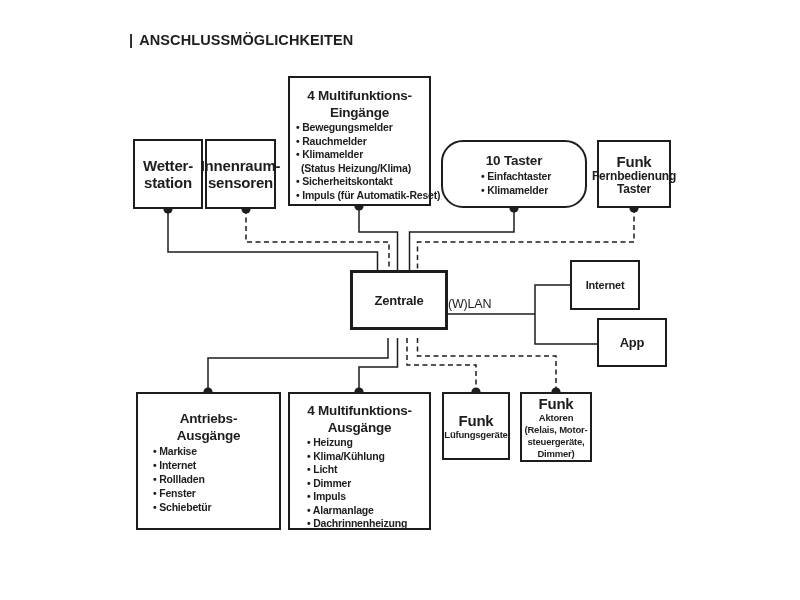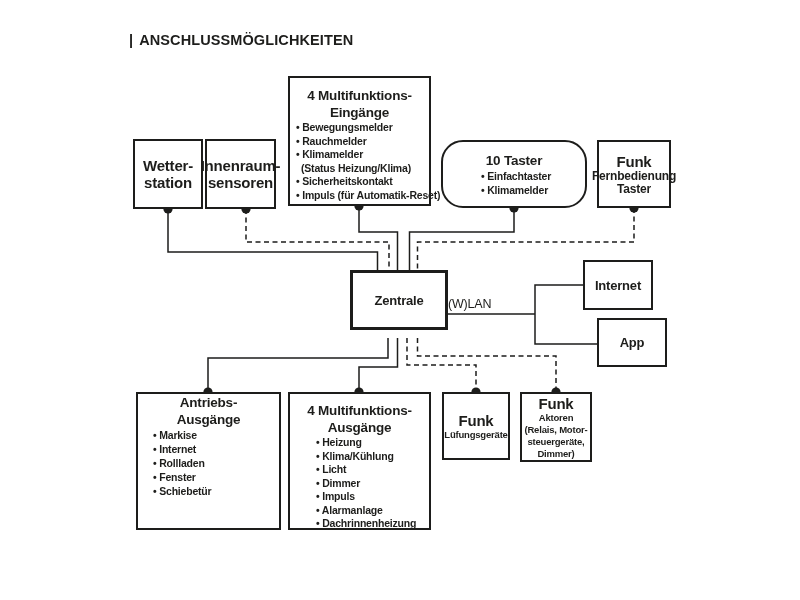--- a/index.html
+++ b/index.html
@@ -30,26 +30,26 @@
   .sub2{font-size:9.5px;line-height:12px;}
   
   #box-wetterstation{left:133px;top:139px;width:70px;height:70px;}
   #box-innenraumsensoren{left:205px;top:139px;width:71px;height:70px;}
   #box-eingaenge{left:288px;top:76px;width:143px;height:130px;padding-top:9px;}
   #box-eingaenge .items{padding-left:6px;}
   #box-taster{left:441px;top:140px;width:146px;height:68px;border-radius:22px;}
   #box-taster .items{padding-left:38px;line-height:14px;}
   #box-funkfern{left:597px;top:140px;width:74px;height:68px;}
   #box-zentrale{left:350px;top:270px;width:98px;height:60px;border-width:3px;font-size:13px;}
-  #box-internet{left:583px;top:260px;width:70px;height:50px;font-size:13px;}
+  #box-internet{left:570px;top:260px;width:70px;height:50px;font-size:11px;}
   #box-app{left:597px;top:318px;width:70px;height:49px;font-size:13px;}
-  #box-antriebs{left:136px;top:392px;width:145px;height:138px;padding-top:0;}
+  #box-antriebs{left:136px;top:392px;width:145px;height:138px;padding-top:16px;}
   #box-antriebs .items{padding-left:15px;line-height:14px;}
   #box-ausgaenge{left:288px;top:392px;width:143px;height:138px;padding-top:8px;}
-  #box-ausgaenge .items{padding-left:26px;}
+  #box-ausgaenge .items{padding-left:17px;}
   #box-funklueft{left:442px;top:392px;width:68px;height:68px;}
   #box-funkakt{left:520px;top:392px;width:72px;height:70px;}
   .cont{padding-left:5px;}
   #wlan-label{
     position:absolute;left:448px;top:297px;width:87px;
     font-size:12.5px;z-index:2;
   }
 </style>
 </head>
 <body>

